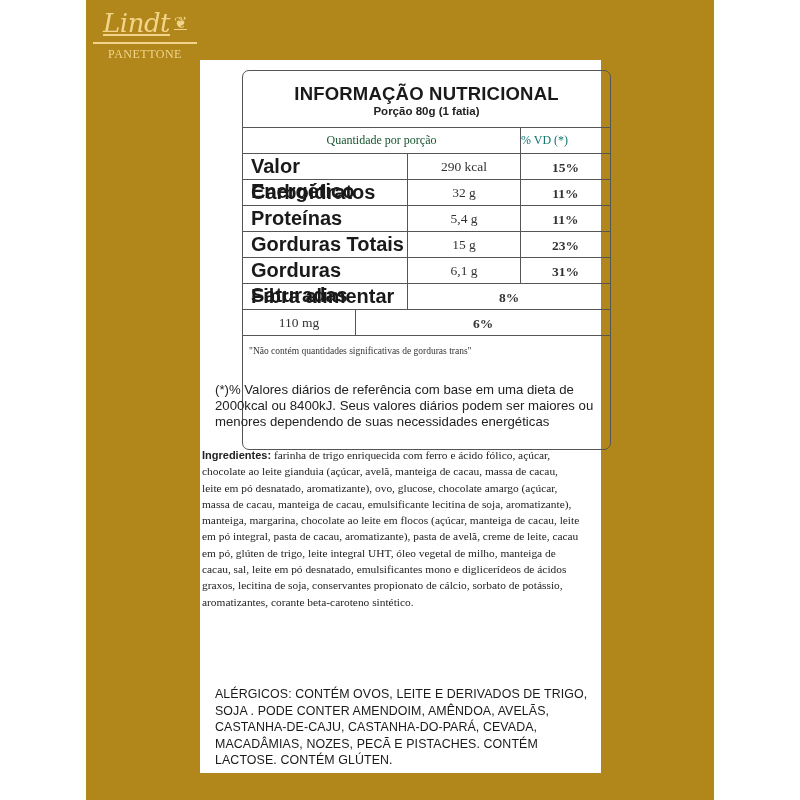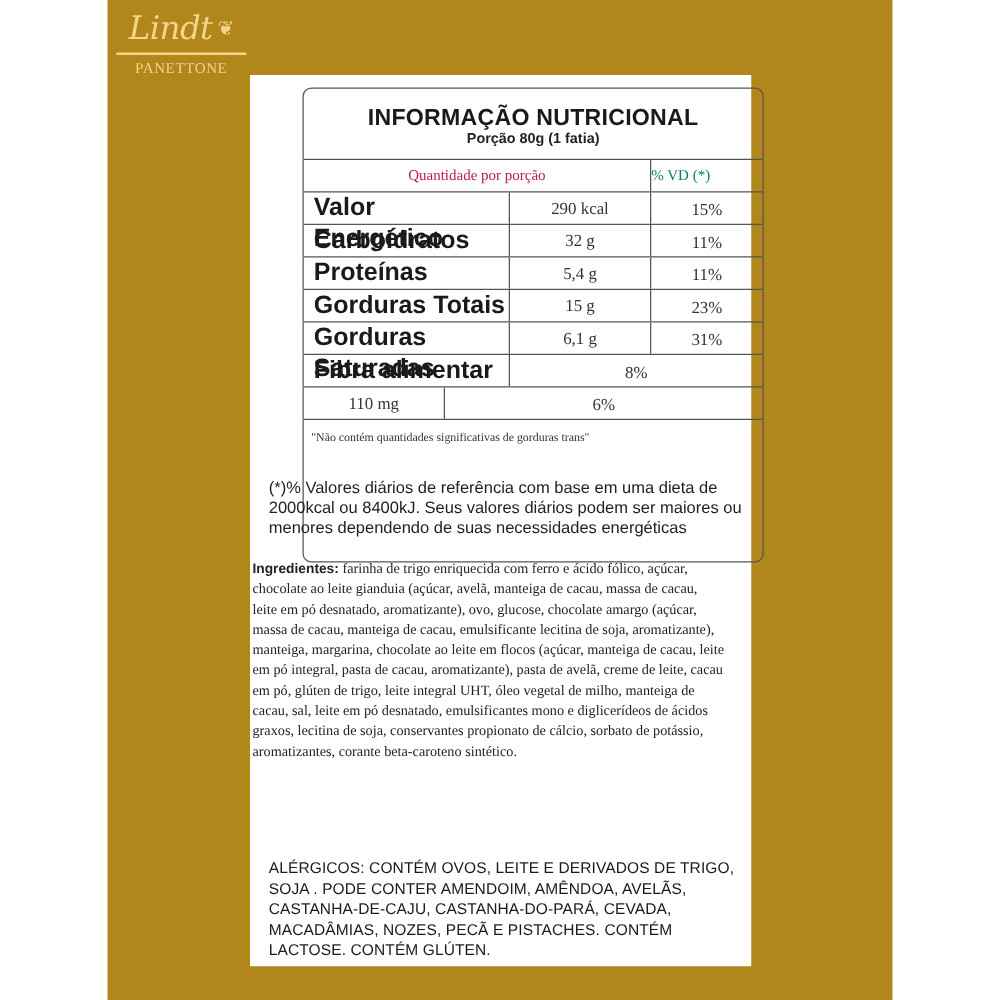--- a/index.html
+++ b/index.html
@@ -1,34 +1,34 @@
 <!DOCTYPE html>
 <html><head>
 <meta charset="utf-8">
 <style>
   html, body { margin:0; padding:0; }
   body { width:800px; height:800px; background:#ffffff; position:relative; overflow:hidden; font-family:"DejaVu Sans", sans-serif; }
   .gold-bg { position:absolute; left:86px; top:0; width:628px; height:800px; background:#b1871b; }
   .brand { position:absolute; left:86px; top:8px; width:118px; text-align:center; color:#f2d58a; }
-  .brand .logo { font-family:"DejaVu Serif", serif; font-style:italic; font-size:26px; line-height:30px; letter-spacing:-0.5px; display:inline-flex; align-items:flex-end; gap:4px; }
+  .brand .logo { font-family:"DejaVu Serif", serif; font-style:italic; font-size:26px; line-height:30px; letter-spacing:-0.5px; display:inline-flex; align-items:flex-end; gap:4px;text-decoration:underline; }
   .brand .crest { font-size:16px; font-style:normal; }
   .brand .rule { margin:4px auto 0; width:104px; height:2px; background:#f2d58a; }
   .brand .sub { font-family:"Liberation Serif", serif; font-size:12px; letter-spacing:0.5px; margin-top:3px; }
   .panel { position:absolute; left:200px; top:60px; width:401px; height:713px; background:#ffffff; }
   .table-box { position:absolute; left:15px; top:10px; width:369px; height:380px; border:1.5px solid #555; border-radius:7px; box-sizing:border-box; overflow:hidden;margin-left:27px; }
   .title-area { height:57px; text-align:center; border-bottom:1.3px solid #555; box-sizing:border-box; }
   .title { font-family:"Liberation Sans", sans-serif; font-weight:bold; font-size:18.5px; color:#1a1a1a; padding-top:13px; line-height:20px; letter-spacing:0.2px; }
   .subtitle { font-family:"Liberation Sans", sans-serif; font-weight:bold; font-size:11.5px; color:#222; line-height:15px; }
   .hdr-row { display:flex; height:26px; border-bottom:1.3px solid #555; box-sizing:border-box; }
-  .hdr-row .hq { width:278px; border-right:1.3px solid #555; text-align:center; font-family:"Liberation Serif", serif; font-size:12px; color:#be185d; line-height:25px; box-sizing:border-box; }
+  .hdr-row .hq { width:278px; border-right:1.3px solid #555; text-align:center; font-family:"Liberation Serif", serif; font-size:12px; color:#14532d; line-height:25px; box-sizing:border-box; }
   .hdr-row .hv { flex:1; text-align:left; font-family:Liberation Serif, serif; font-size:12px; color:#0f766e; line-height:25px; }
   .nrow { display:flex; height:26px; border-bottom:1.3px solid #555; box-sizing:border-box; }
   .nrow .nn { width:165px; border-right:1.3px solid #555; padding-left:8px; font-family:"Liberation Sans", sans-serif; font-weight:bold; font-size:20px; color:#1a1a1a; line-height:25px; box-sizing:border-box; }
   .nrow .nq { width:113px; border-right:1.3px solid #555; text-align:center; font-family:"Liberation Serif", serif; font-size:13.5px; color:#333; line-height:25px; box-sizing:border-box; }
-  .nrow .nv { flex:1; text-align:center; font-family:"Liberation Serif", serif; font-size:13.5px; color:#333; line-height:27px; }
+  .nrow .nv { flex:1; text-align:center; font-family:"Liberation Serif", serif; font-size:13.5px; color:#333; line-height:27px;font-weight:bold; }
   .trans-note { padding-left:6px; font-family:"Liberation Serif", serif; font-size:9.5px; color:#333; line-height:30px; }
   .vd-note { position:absolute; left:15px; top:322px; width:380px; font-family:"Liberation Sans", sans-serif; font-size:13.2px; color:#222; line-height:16px; }
   .ingredients { position:absolute; left:2px; top:387px; width:378px; font-family:"Liberation Serif", serif; font-size:11.4px; color:#222; line-height:16.3px; }
   .ingredients .lbl { font-family:"Liberation Sans", sans-serif; font-weight:bold; font-size:11px; }
   .allergens { position:absolute; left:15px; top:626px; width:380px; font-family:Liberation Sans, sans-serif; font-size:12.4px; color:#1a1a1a; line-height:16.5px; letter-spacing:0.1px; }
 </style>
 </head>
 <body>
 
 <div class="gold-bg"></div>

